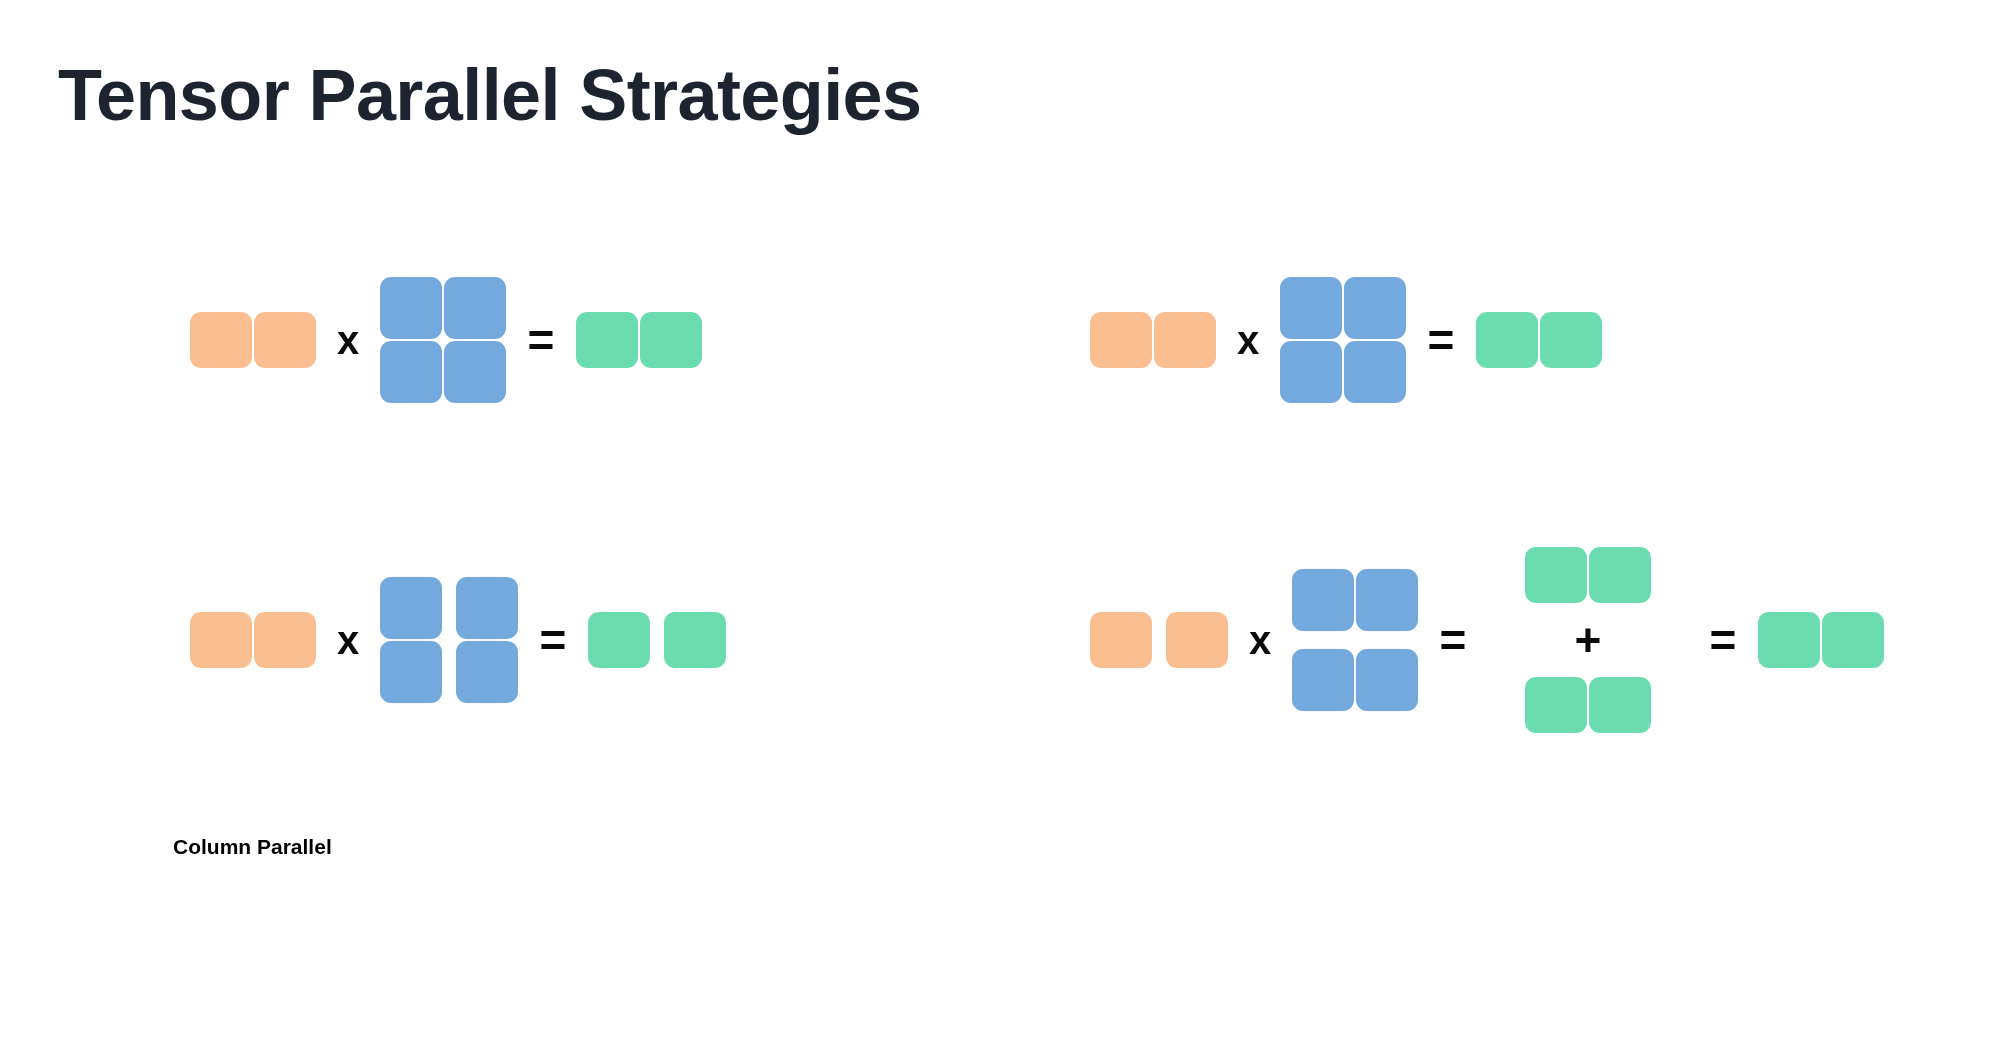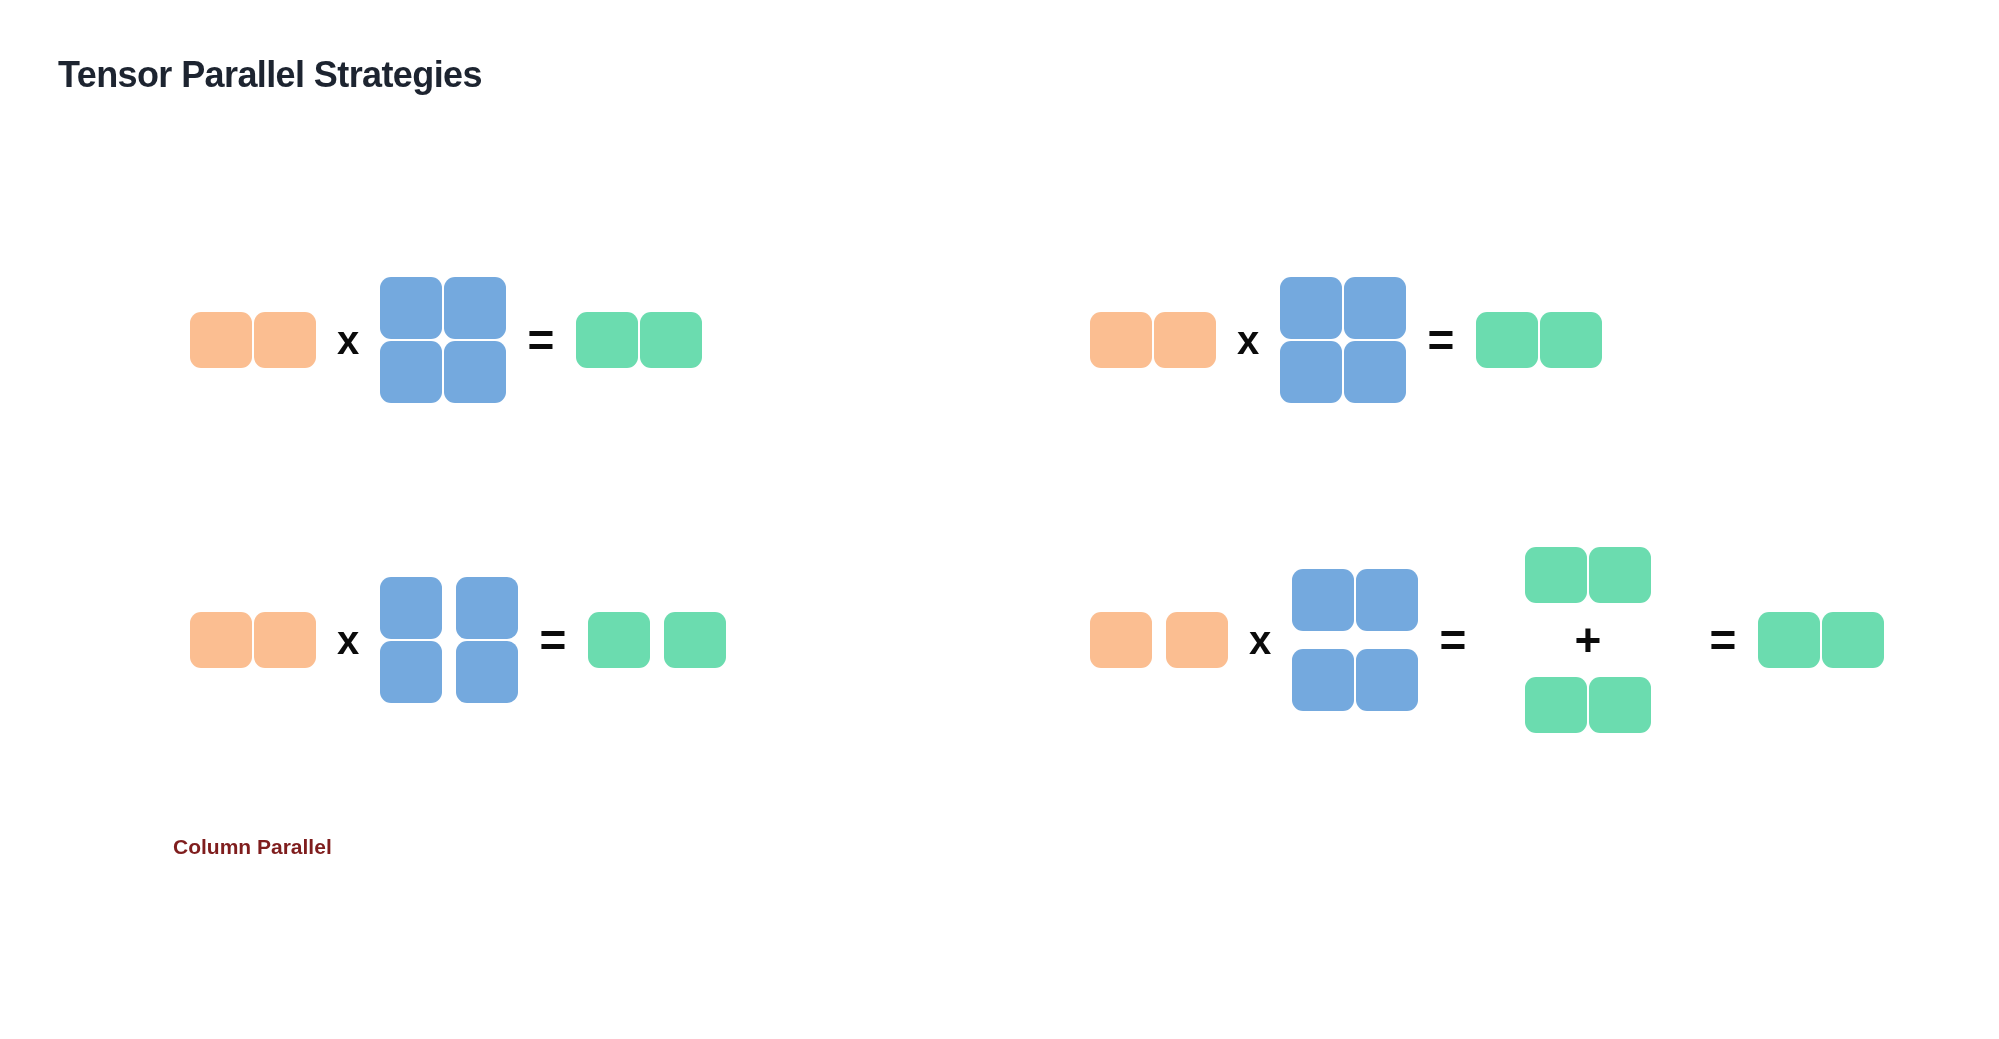--- a/index.html
+++ b/index.html
@@ -15,21 +15,21 @@
     overflow: hidden;
     font-family: "Liberation Sans", sans-serif;
     -webkit-font-smoothing: antialiased;
   }
 
   
   .page-title {
     position: absolute;
     left: 58px;
     top: 54px;
-    font-size: 36px;
+    font-size: 72px;
     font-weight: bold;
     letter-spacing: -0.6px;
     color: #1d2430;
     white-space: nowrap;
   }
 
   
   .panel {
     position: absolute;
   }
@@ -163,21 +163,21 @@
     </div>
     <div class="operator op-equals" style="color: rgb(11, 11, 11);">=</div>
     <div class="matrix gap-none">
       <div class="matrix-row gap-split-h">
         <div class="tile tile-green" style="background: rgb(107, 220, 175);"></div>
         <div class="tile tile-green" style="background: rgb(107, 220, 175);"></div>
       </div>
     </div>
   </div>
 
-  <div class="caption" id="caption-column-parallel" style="color: #7f1d1d; text-align: right;">Column Parallel</div>
+  <div class="caption" id="caption-column-parallel" style="color: #000000; text-align: right;">Column Parallel</div>
 </section>
 
 <section class="panel" id="panel-row-parallel">
 
   <div class="equation-row row-top">
     <div class="matrix gap-none">
       <div class="matrix-row gap-none">
         <div class="tile tile-orange" style="background: rgb(251, 190, 145);"></div>
         <div class="tile tile-orange" style="background: rgb(251, 190, 145);"></div>
       </div>

